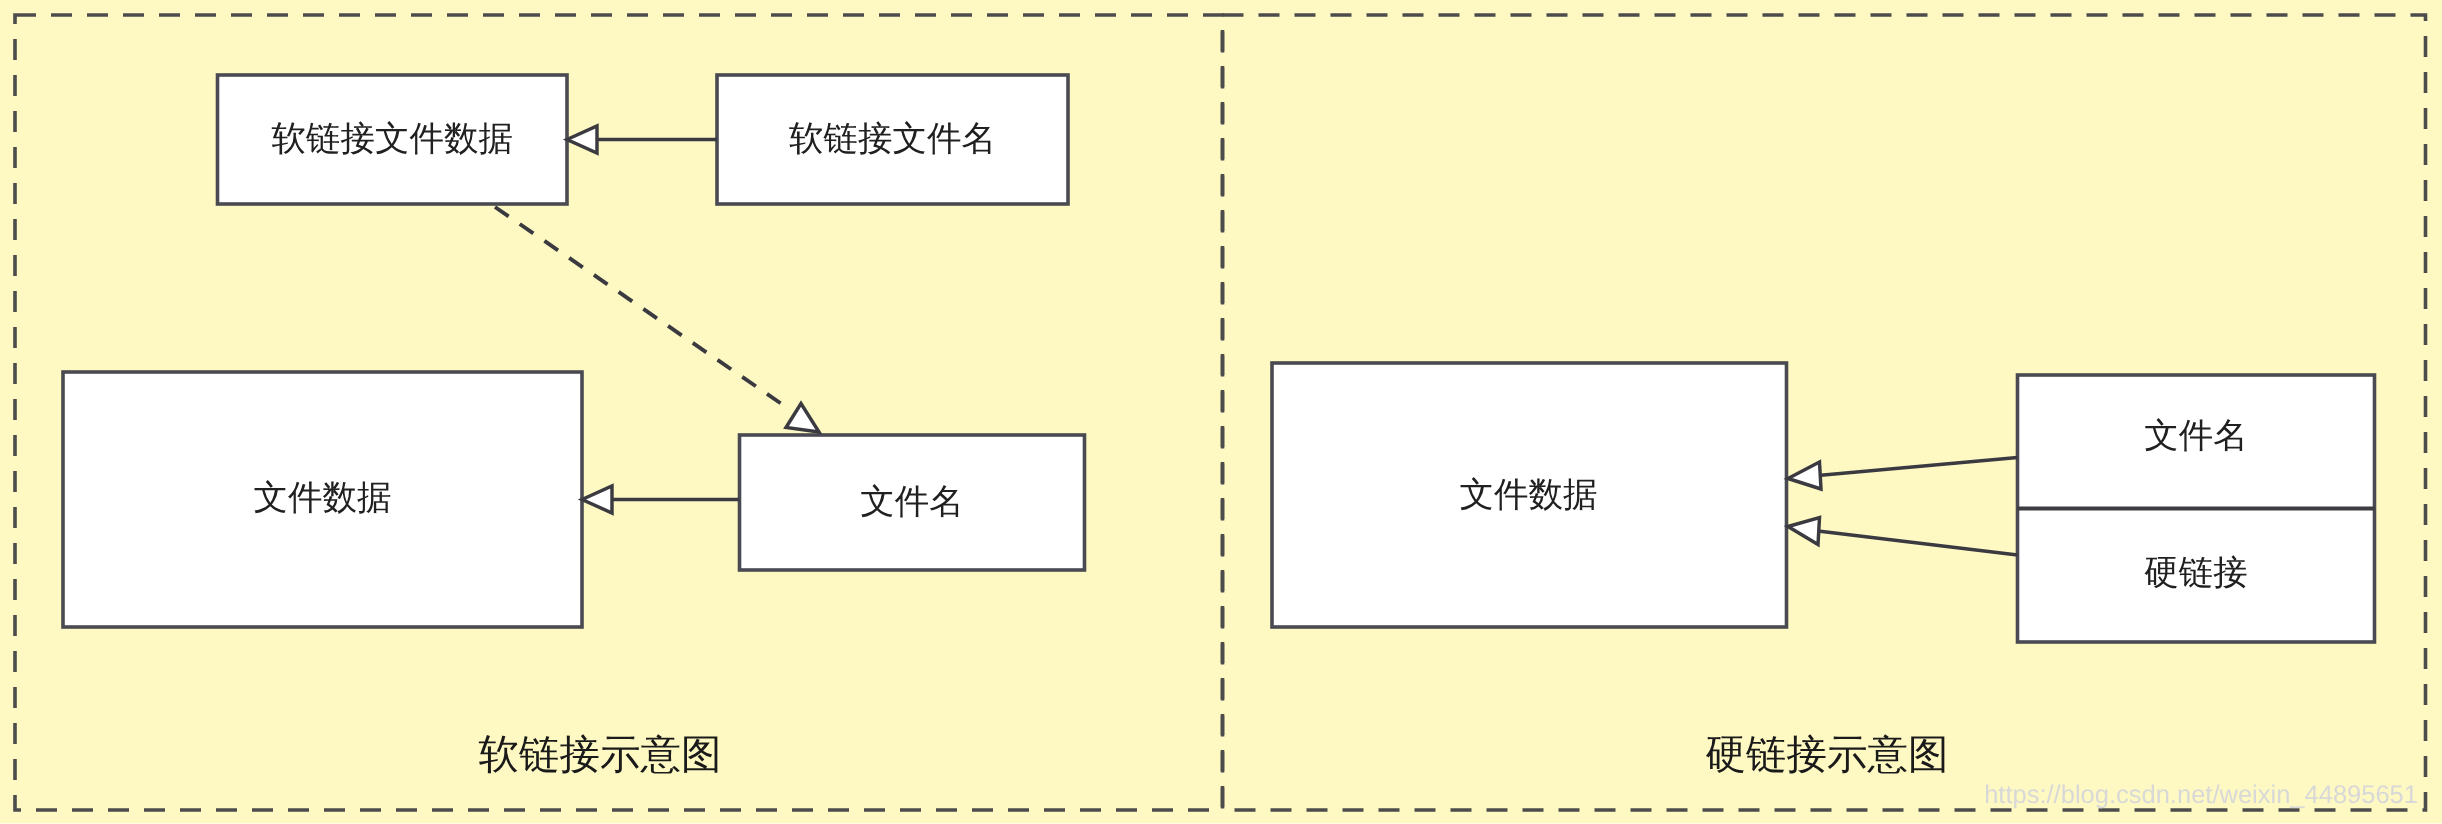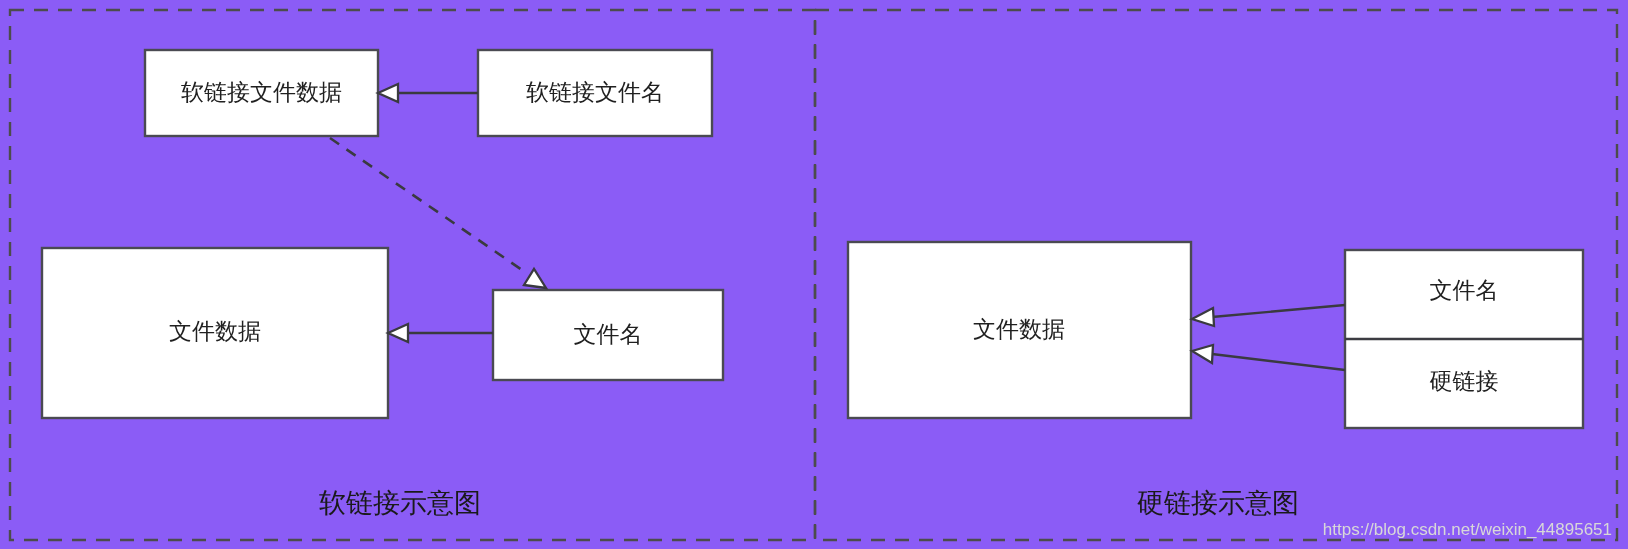--- a/index.html
+++ b/index.html
@@ -8,21 +8,21 @@
     padding: 0;
     background: #ffffff;
   }
   body {
     font-family: "Liberation Sans", "DejaVu Sans", sans-serif;
   }
   #canvas {
     position: relative;
     width: 1628px;
     height: 549px;
-    background: #8b5cf6;
+    background: #fef9c3;
     overflow: hidden;
   }
   #diagram-svg {
     position: absolute;
     left: 0;
     top: 0;
     width: 1628px;
     height: 549px;
     display: block;
   }

